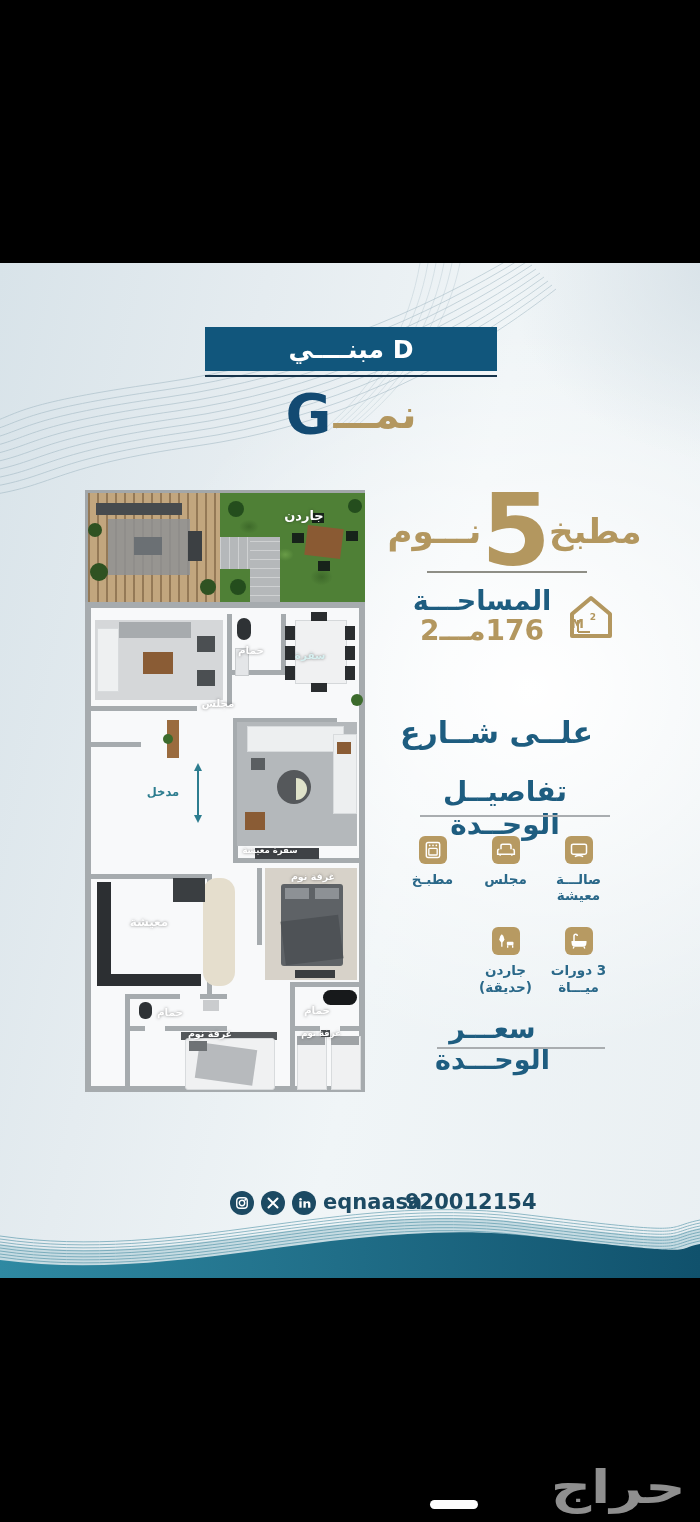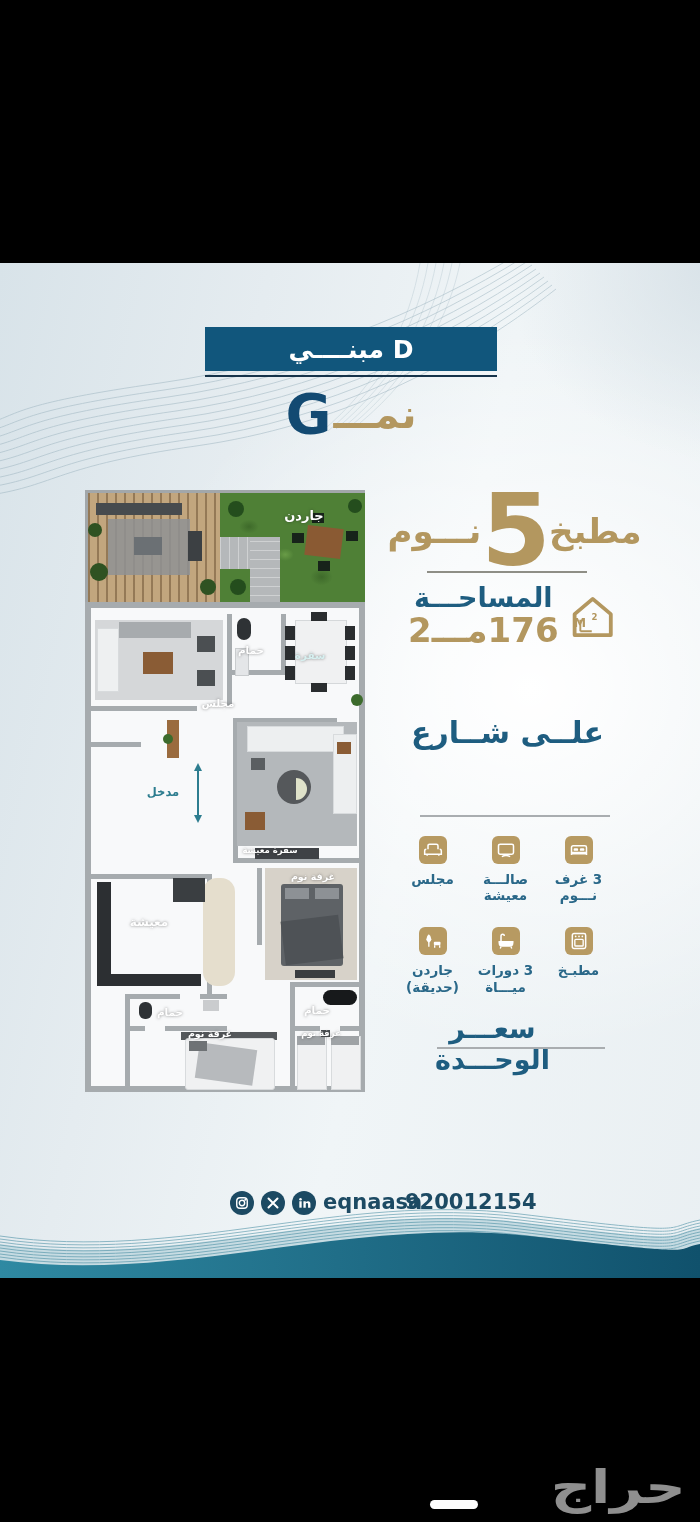--- a/index.html
+++ b/index.html
@@ -37,22 +37,22 @@
   .rlabel.tealish{color:#d7f0f0;}
   
   .rooms5{position:absolute;left:412px;top:222px;width:205px;height:92px;display:flex;
           align-items:center;justify-content:center;color:#b3975f;}
   .rooms5 .ar{font-size:34px;font-weight:bold;line-height:1;}
   .rooms5 .big{font-size:100px;font-weight:bold;line-height:.72;letter-spacing:-2px;}
   .div-line{position:absolute;height:2px;background:#8e8e86;}
   .stat-row{position:absolute;display:flex;align-items:center;gap:8px;}
   .stat-text{flex:1;text-align:center;}
   .stat-label{font-size:27px;font-weight:bold;color:#1e5d80;line-height:1.05;}
-  .stat-value{font-size:34px;font-weight:bold;color:#b3975f;line-height:1.1;}
-  .street{position:absolute;left:400px;top:452px;width:215px;text-align:center;
+  .stat-value{font-size:28px;font-weight:bold;color:#b3975f;line-height:1.1;}
+  .street{position:absolute;left:400px;top:452px;width:215px;text-align:left;
           font-size:30px;font-weight:bold;color:#1e5d80;}
   .sec-title{position:absolute;text-align:center;font-size:28px;font-weight:bold;color:#1e5d80;}
   .dgrid{position:absolute;left:398px;top:563px;width:215px;display:grid;
          grid-template-columns:1fr 1fr 1fr;row-gap:14px;column-gap:4px;}
   .dcell{display:flex;flex-direction:column;align-items:center;padding-top:10px;}
   .dicon{width:28px;height:28px;border-radius:6px;background:#b79a62;display:flex;
          align-items:center;justify-content:center;margin-bottom:7px;}
   .dlabel{font-size:13.5px;font-weight:bold;color:#2a6889;text-align:center;
           white-space:pre-line;line-height:1.2;}
   .price-val{position:absolute;left:400px;top:788px;width:215px;text-align:center;
@@ -275,35 +275,24 @@
       </svg>
       <div class="stat-text">
         <div class="stat-label">المساحـــة</div>
         <div class="stat-value">176مـــ2</div>
       </div>
     </div>
 
 
     <div class="street" dir="rtl">علــى شــارع</div>
 
+    <div class="sec-title" dir="rtl" style="left:390px;top:512px;width:230px;">تفاصيــل الوحــدة</div>
     <div class="div-line" style="left:420px;top:552px;width:190px;height:1.5px;background:#a9adb0;"></div>
 
     <div class="dgrid" dir="rtl">
-      <div class="dcell">
-        <span class="dicon">
-          <svg width="20" height="20" viewBox="0 0 24 24">
-              <path d="M3,18 V9 q0,-2 2,-2 h14 q2,0 2,2 v9" fill="none" stroke="#fff" stroke-width="1.8"></path>
-              <rect x="5.5" y="10" width="5.5" height="3" rx="1.4" fill="#fff"></rect>
-              <rect x="13" y="10" width="5.5" height="3" rx="1.4" fill="#fff"></rect>
-              <rect x="3" y="14" width="18" height="3.4" rx="1" fill="#fff"></rect>
-            </svg>
-        </span>
-        <span class="dlabel">3 غرف
-نـــوم</span>
-      </div>
       <div class="dcell">
         <span class="dicon">
           <svg width="20" height="20" viewBox="0 0 24 24">
               <rect x="3" y="5" width="18" height="12" rx="2" fill="none" stroke="#fff" stroke-width="1.8"></rect>
               <path d="M7,20 q5,-3 10,0" fill="none" stroke="#fff" stroke-width="1.8"></path>
             </svg>
         </span>
         <span class="dlabel">صالـــة
 معيشة</span>
       </div>

